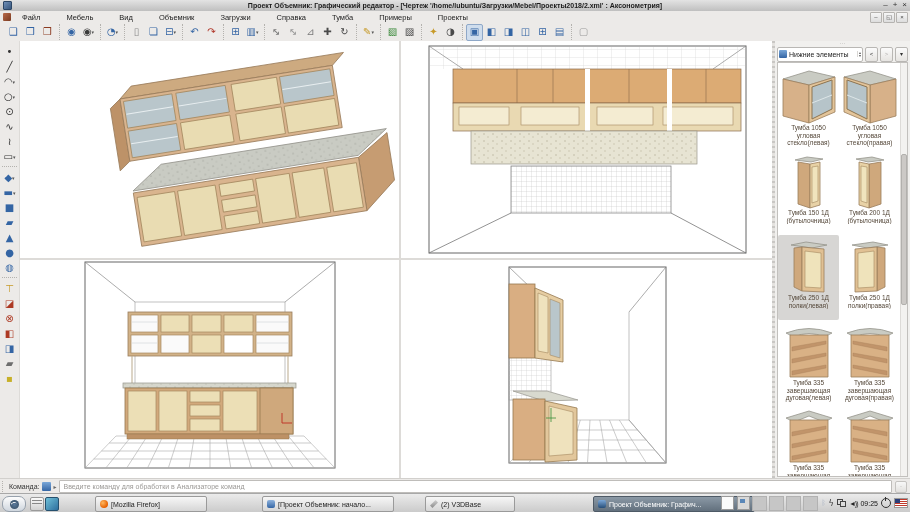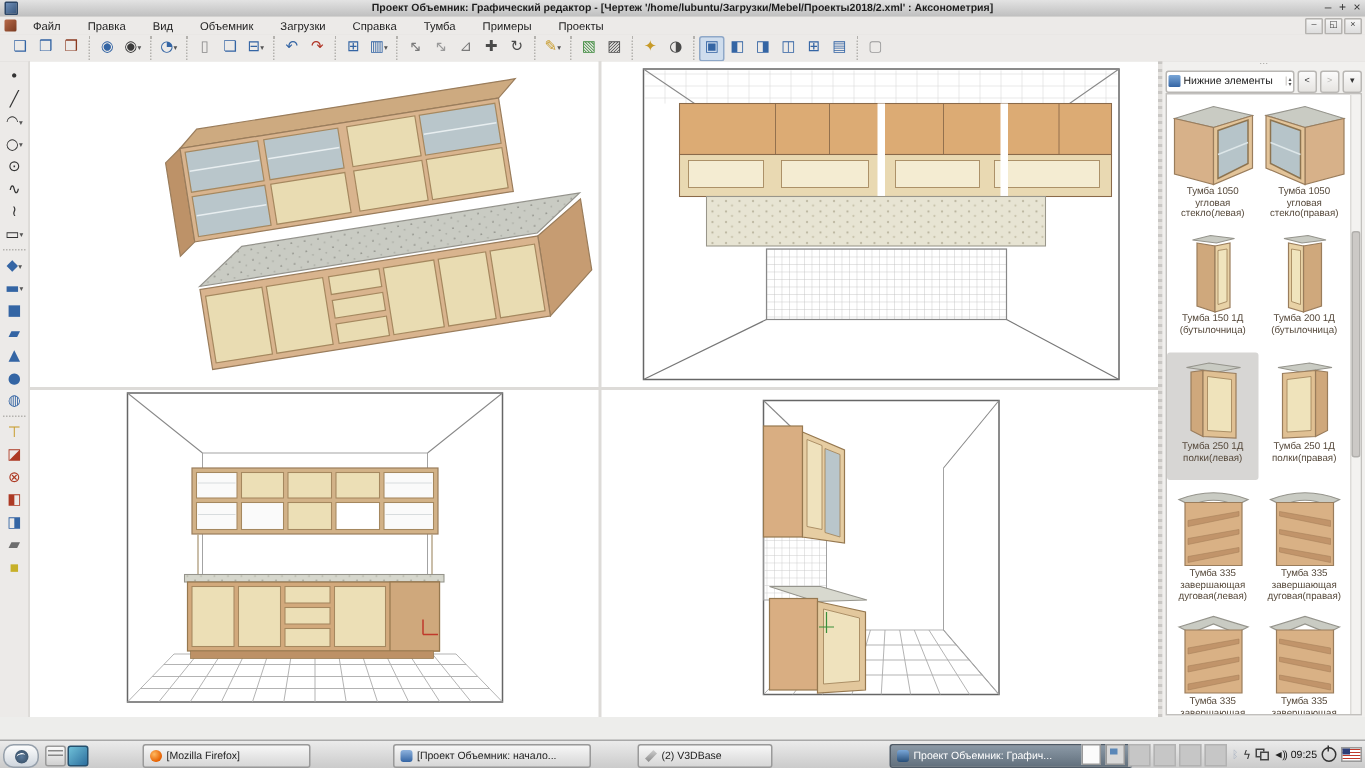--- a/index.html
+++ b/index.html
@@ -15,21 +15,21 @@
   #title-text{position:absolute;left:0;right:0;text-align:center;font-weight:bold;
     font-size:7px;letter-spacing:0;}
   .win-controls{position:absolute;right:3px;top:0;display:flex;gap:5px;font-size:8px;
     color:#333;line-height:10px;}
   .win-controls span{cursor:default;}
   
   #menubar{position:absolute;left:0;top:11px;width:910px;height:12px;background:#eceae8;
     display:flex;align-items:center;font-size:7.5px;color:#222;border-bottom:1px solid #e0dedc;}
   .menu-ico{width:8px;height:8px;margin:0 4px 0 3px;background:linear-gradient(135deg,#b86a4a,#7a3a20);
     border-radius:1px;}
-  #menu-items{display:flex;gap:4px;}
+  #menu-items{display:flex;gap:12px;}
   #menu-items span{padding:1px 7px;cursor:default;}
   .mdi-controls{position:absolute;right:2px;top:1px;display:flex;gap:1px;}
   .mdi-controls span{width:10px;height:9px;border:1px solid #b5b3b0;background:linear-gradient(#f6f6f6,#ddd);
     font-size:6px;line-height:8px;text-align:center;color:#444;border-radius:1px;}
   
   #toolbar{position:absolute;left:0;top:23px;width:910px;height:18px;background:#eceae8;
     border-bottom:1px solid #d2d0cd;display:flex;align-items:center;}
   .tgroup{display:flex;align-items:center;height:16px;padding:0 3px;border-left:1px dotted #b4b2ae;}
   .tgroup:first-child{border-left:none;margin-left:2px;}
   .tbtn{width:15px;height:15px;display:inline-flex;align-items:center;justify-content:center;
@@ -146,21 +146,21 @@
       <span>–</span>
       <span>+</span>
       <span>×</span>
     </span>
   </div>
 
   <div id="menubar">
     <span class="menu-ico"></span>
     <div id="menu-items">
         <span>Файл</span>
-        <span>Правка</span>
+        <span>Мебель</span>
         <span>Вид</span>
         <span>Объемник</span>
         <span>Загрузки</span>
         <span>Справка</span>
         <span>Тумба</span>
         <span>Примеры</span>
         <span>Проекты</span>
       </div>
     <span class="mdi-controls">
       <span>–</span>
@@ -710,20 +710,28 @@
             </div>
             <div class="cat-label">Тумба 335 завершающая</div>
           </div>
         </div>
       <div id="cat-scroll">
         <div id="cat-thumb"></div>
       </div>
     </div>
   </div>
 
+  <div id="commandbar">
+    <span class="handle"></span>
+    <span id="cmd-label">Команда:</span>
+    <span class="cmd-ico"></span>
+    <span class="cmd-arrow">▸</span>
+    <input id="cmd-input" type="text" placeholder="Введите команду для обработки в Анализаторе команд" style="">
+    <span class="cmd-end">·</span>
+  </div>
 
   <div id="taskbar">
     <div id="start-btn">
       <span class="bird"></span>
     </div>
     <span class="qicon" id="qi1"></span>
     <span class="qicon" id="qi2"></span>
     <div id="tasks">
         <div class="task" style="left: 95px; width: 102px;">
           <span class="ti ti-firefox"></span>

